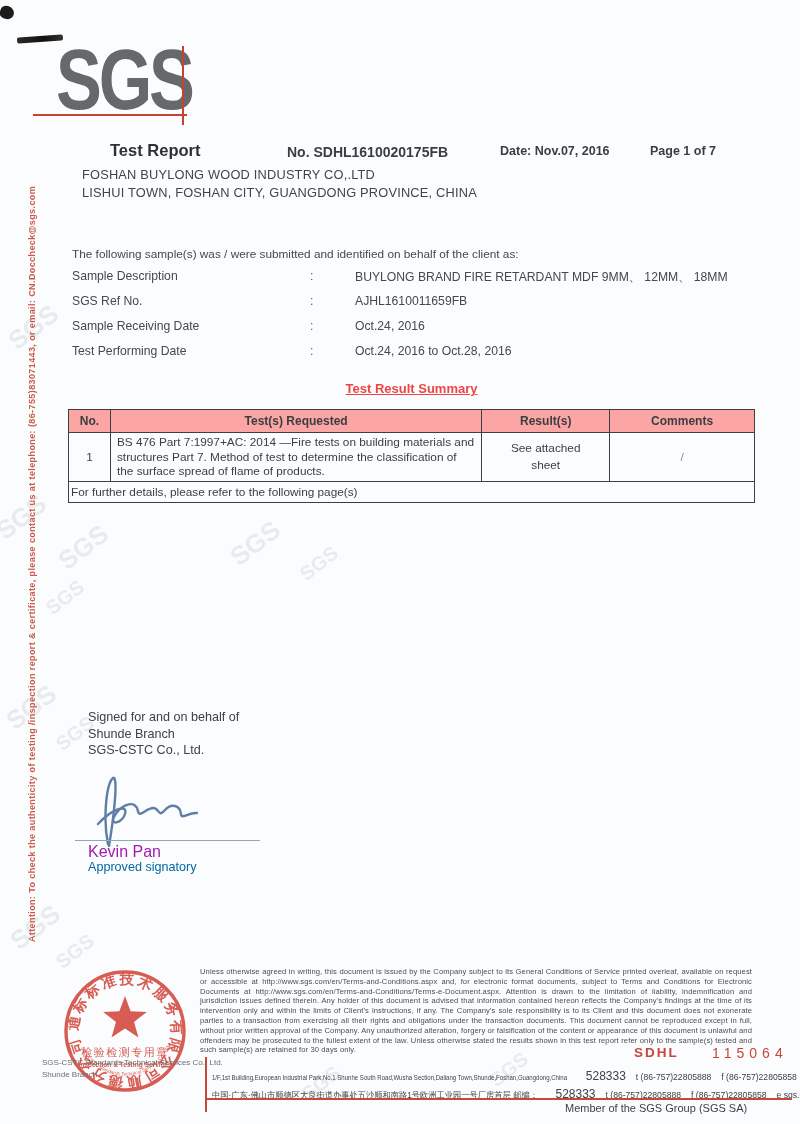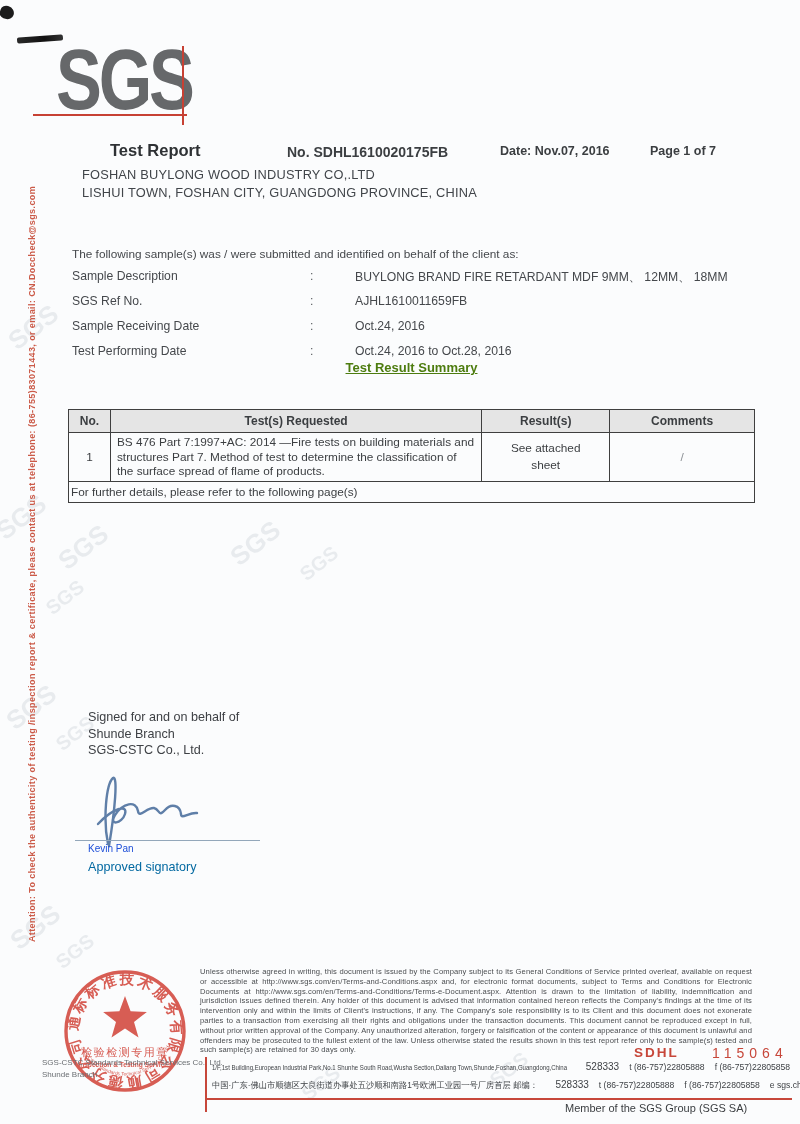--- a/index.html
+++ b/index.html
@@ -57,56 +57,56 @@
   .intro { position:absolute; left:72px; top:247px; font-size:11.8px; color:#45484c; }
 
   
   .fields { position:absolute; left:72px; top:269px; width:660px; }
   .frow { display:flex; height:25px; align-items:flex-start; font-size:12.2px; color:#45484c; }
   .frow .lbl { width:238px; }
   .frow .col { width:16px; color:#5a5e62; }
   .frow .val { flex:1;margin-left:29px; }
 
   
-  .sum-title { position:absolute; left:68px; top:360px; width:687px; text-align:center;
-               font-size:13px; font-weight:bold; text-decoration:underline; color:#4d7c0f; }
+  .sum-title { position:absolute; left:68px; top:381px; width:687px; text-align:center;
+               font-size:13px; font-weight:bold; text-decoration:underline; color:#ef4444; }
   table.sum { position:absolute; left:68px; top:409px; width:687px;
               border-collapse:collapse; font-size:11.8px; color:#3b3e41; }
   table.sum th, table.sum td { border:1.6px solid #3f3f3f; }
-  table.sum th { background:#e5e5e5; font-weight:bold; padding:4px 2px; font-size:12px; }
+  table.sum th { background:#fca5a5; font-weight:bold; padding:4px 2px; font-size:12px; }
   td.c-no { width:42px; text-align:center; }
   td.c-test { width:372px; padding:2px 6px; line-height:14.5px; }
   td.c-res { width:128px; text-align:center; padding:0 18px; line-height:17px; }
   td.c-com { width:145px; text-align:center; color:#8b8f94; }
   td.c-note { padding:3px 2px; }
 
   
   .signed { position:absolute; left:88px; top:709px; font-size:12.6px; line-height:16.5px; color:#3e4145; }
   .sig-svg { position:absolute; left:70px; top:772px; }
   .sig-line { position:absolute; left:75px; top:840px; width:185px; height:1px; background:#93a7ba; }
-  .sig-name { position:absolute; left:88px; top:843px; font-size:10px; color:#1d4ed8; }
+  .sig-name { position:absolute; left:88px; top:843px; font-size:16px; color:#a21caf; }
   .sig-role { position:absolute; left:88px; top:860px; font-size:12.6px; color:#0369a1; }
 
   
   .legal { position:absolute; left:200px; top:967px; width:552px; font-size:7.6px;
            line-height:9.8px; text-align:justify; color:#4a4d50; letter-spacing:.1px; }
   .code  { position:absolute; top:1045px; color:#c7473a; font-weight:bold;margin-left:36px; }
   .code-l { left:598px; font-size:13.5px; letter-spacing:2px; }
   .code-r { left:676px; font-size:14px; letter-spacing:5px; font-weight:normal; color:#c7473a; }
 
   .stamp { position:absolute; left:50px; top:956px; width:150px; height:150px;
            mix-blend-mode:multiply; opacity:.88; }
   .co-lines { position:absolute; left:42px; top:1057px; font-size:8px; color:#6a6e72;
               line-height:12px; white-space:nowrap; }
 
   .addr-block { position:absolute; left:212px; top:1061px; width:578px; }
   .addr-row { display:flex; align-items:baseline; white-space:nowrap; height:18px; color:#3f4246; }
   .addr-row .a  { font-size:6.3px; transform:scaleX(.96); transform-origin:left; }
   .addr-row.cn .a { font-size:8.6px; }
-  .addr-row .p  { font-size:10px; margin-left:4px; }
+  .addr-row .p  { font-size:12px; margin-left:4px;margin-top:8px; }
   .addr-row .t, .addr-row .f { font-size:8.6px; margin-left:10px; }
   .addr-row .x  { font-size:8.6px; margin-left:10px; }
   .red-v { position:absolute; left:205px; top:1057px; width:2px; height:55px; background:#c7473a; }
   .red-h { position:absolute; left:205px; top:1098px; width:587px; height:1.6px; background:#c7473a; }
   .member { position:absolute; left:565px; top:1102px; font-size:11px; color:#3b3e41; }
 </style>
 </head>
 <body>
 
 <div class="page">

